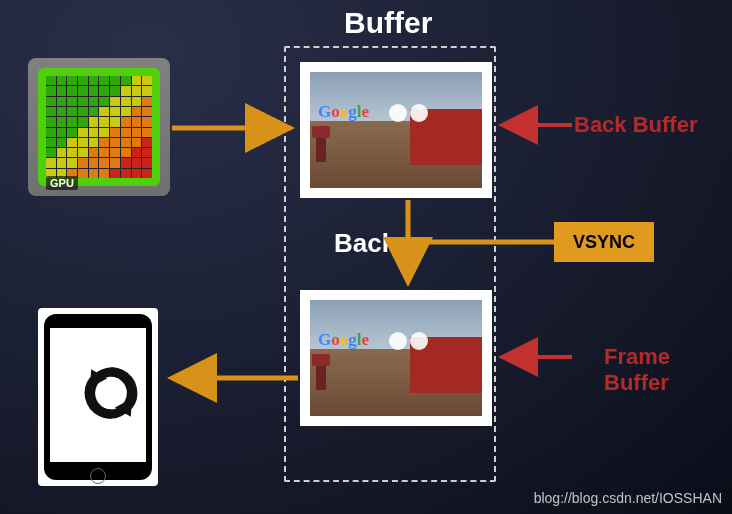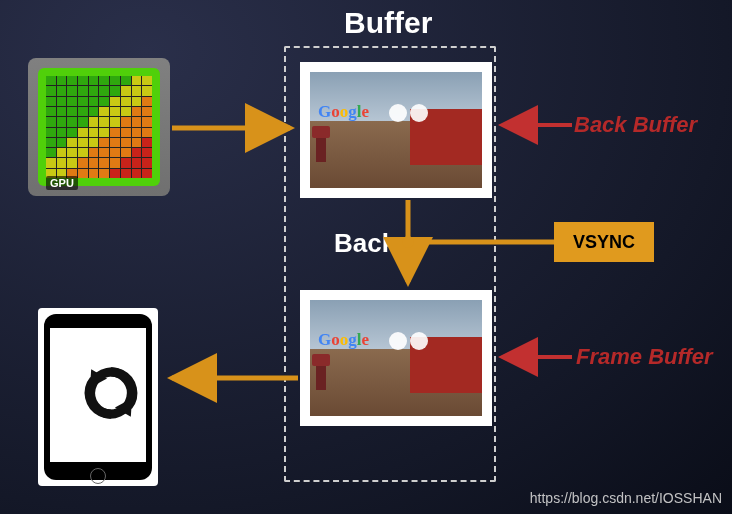--- a/index.html
+++ b/index.html
@@ -24,23 +24,23 @@
   .desk{position:absolute;left:0;bottom:0;width:100%;height:58%;background:linear-gradient(#8a6a4e,#6a4a34)}
   .redw{position:absolute;right:0;top:32%;width:42%;height:48%;background:#a32922}
   .lamp{position:absolute;left:6px;bottom:22%;width:10px;height:26px;background:#6a2222}
   .lamp::before{content:"";position:absolute;left:-4px;top:-10px;width:18px;height:12px;background:#8a2a2a;border-radius:2px}
   .circ{position:absolute;left:46%;top:28%;width:18px;height:18px;background:#fff;border-radius:50%;opacity:.9}
   .circ2{left:58%}
   .glogo{position:absolute;left:8px;top:30px;font-size:17px;font-weight:700;font-family:Georgia,serif}
   .gB{color:#4285F4}.gR{color:#EA4335}.gY{color:#FBBC05}.gG{color:#34A853}
   .copy-label{position:absolute;left:334px;top:228px;color:#fff;font-size:26px;font-weight:700}
   .vsync{position:absolute;left:554px;top:222px;width:100px;height:40px;background:#e09a1e;color:#000;font-size:18px;font-weight:700;display:flex;align-items:center;justify-content:center}
-  .label-red{position:absolute;color:#b52929;font-size:22px;font-style:italic;font-weight:700}
+  .label-red{position:absolute;color:#b52929;font-size:22px;font-weight:700}
   .lbl-back{left:574px;top:112px}
-  .lbl-frame{left:576px;top:344px}
+  .lbl-frame{left:604px;top:344px}
   .watermark{position:absolute;right:10px;bottom:8px;color:#d6d6d6;font-size:14px;opacity:.9}
   svg.arrow{position:absolute;overflow:visible}
 </style>
 </head>
 <body>
 
 <div class="title">Buffer</div>
 
 <div class="dashed-box"></div>
 
@@ -240,13 +240,13 @@
 
 <svg class="arrow" style="left:494px;top:350px;width:82px;height:14px">
   <defs>
       <marker id="ahR2" markerWidth="12" markerHeight="12" refX="9" refY="5" orient="auto">
         <path d="M0,0 L10,5 L0,10 z" fill="#c23030"></path>
       </marker>
     </defs>
   <line x1="78" y1="7" x2="8" y2="7" stroke="#c23030" stroke-width="4" marker-end="url(#ahR2)"></line>
 </svg>
 
-<div class="watermark">https://blog.csdn.net/IOSSHAN</div>
+<div class="watermark">blog://blog.csdn.net/IOSSHAN</div>
 
 </body></html>

